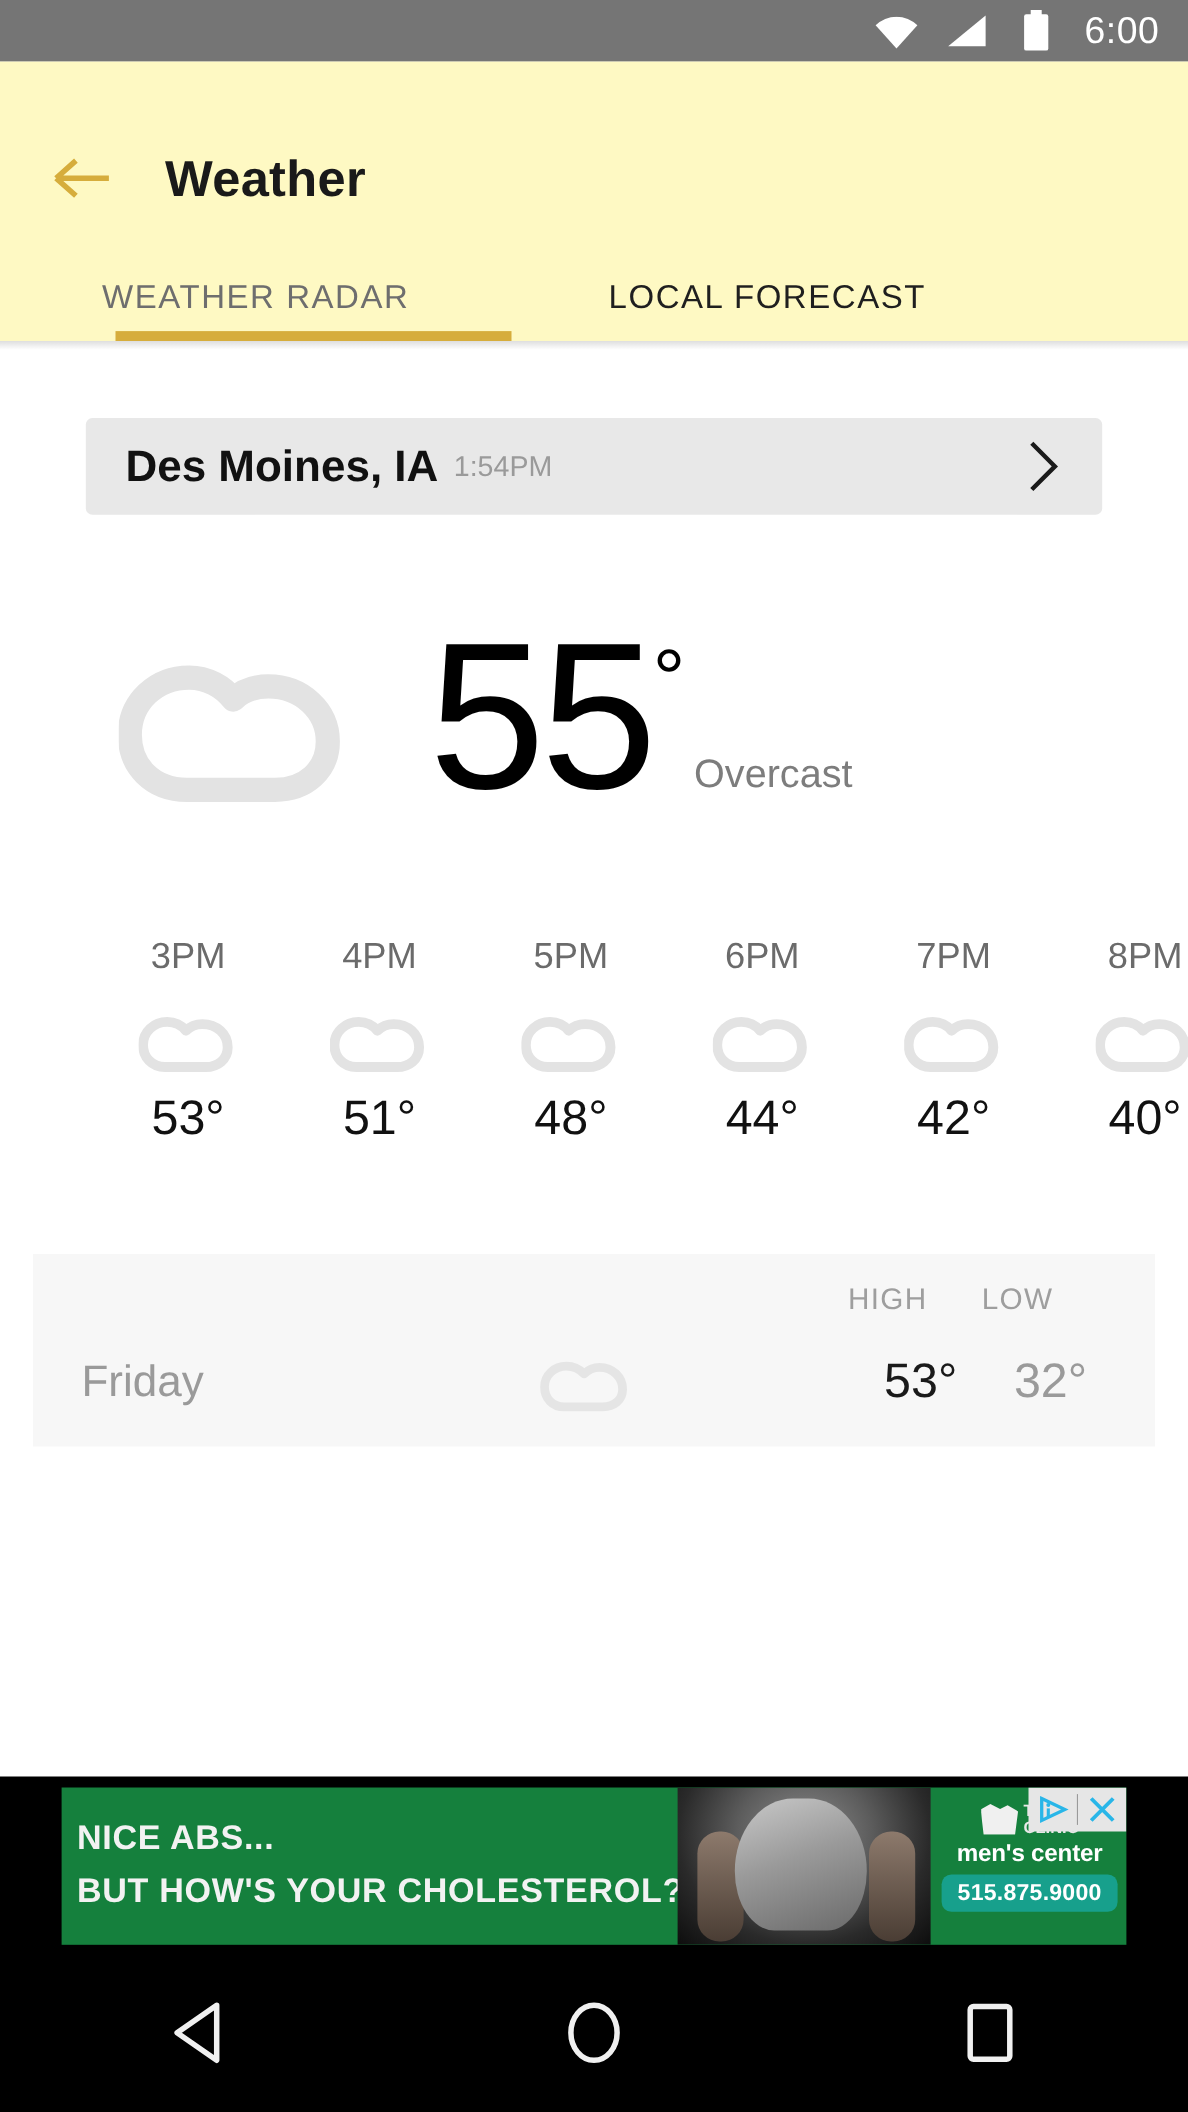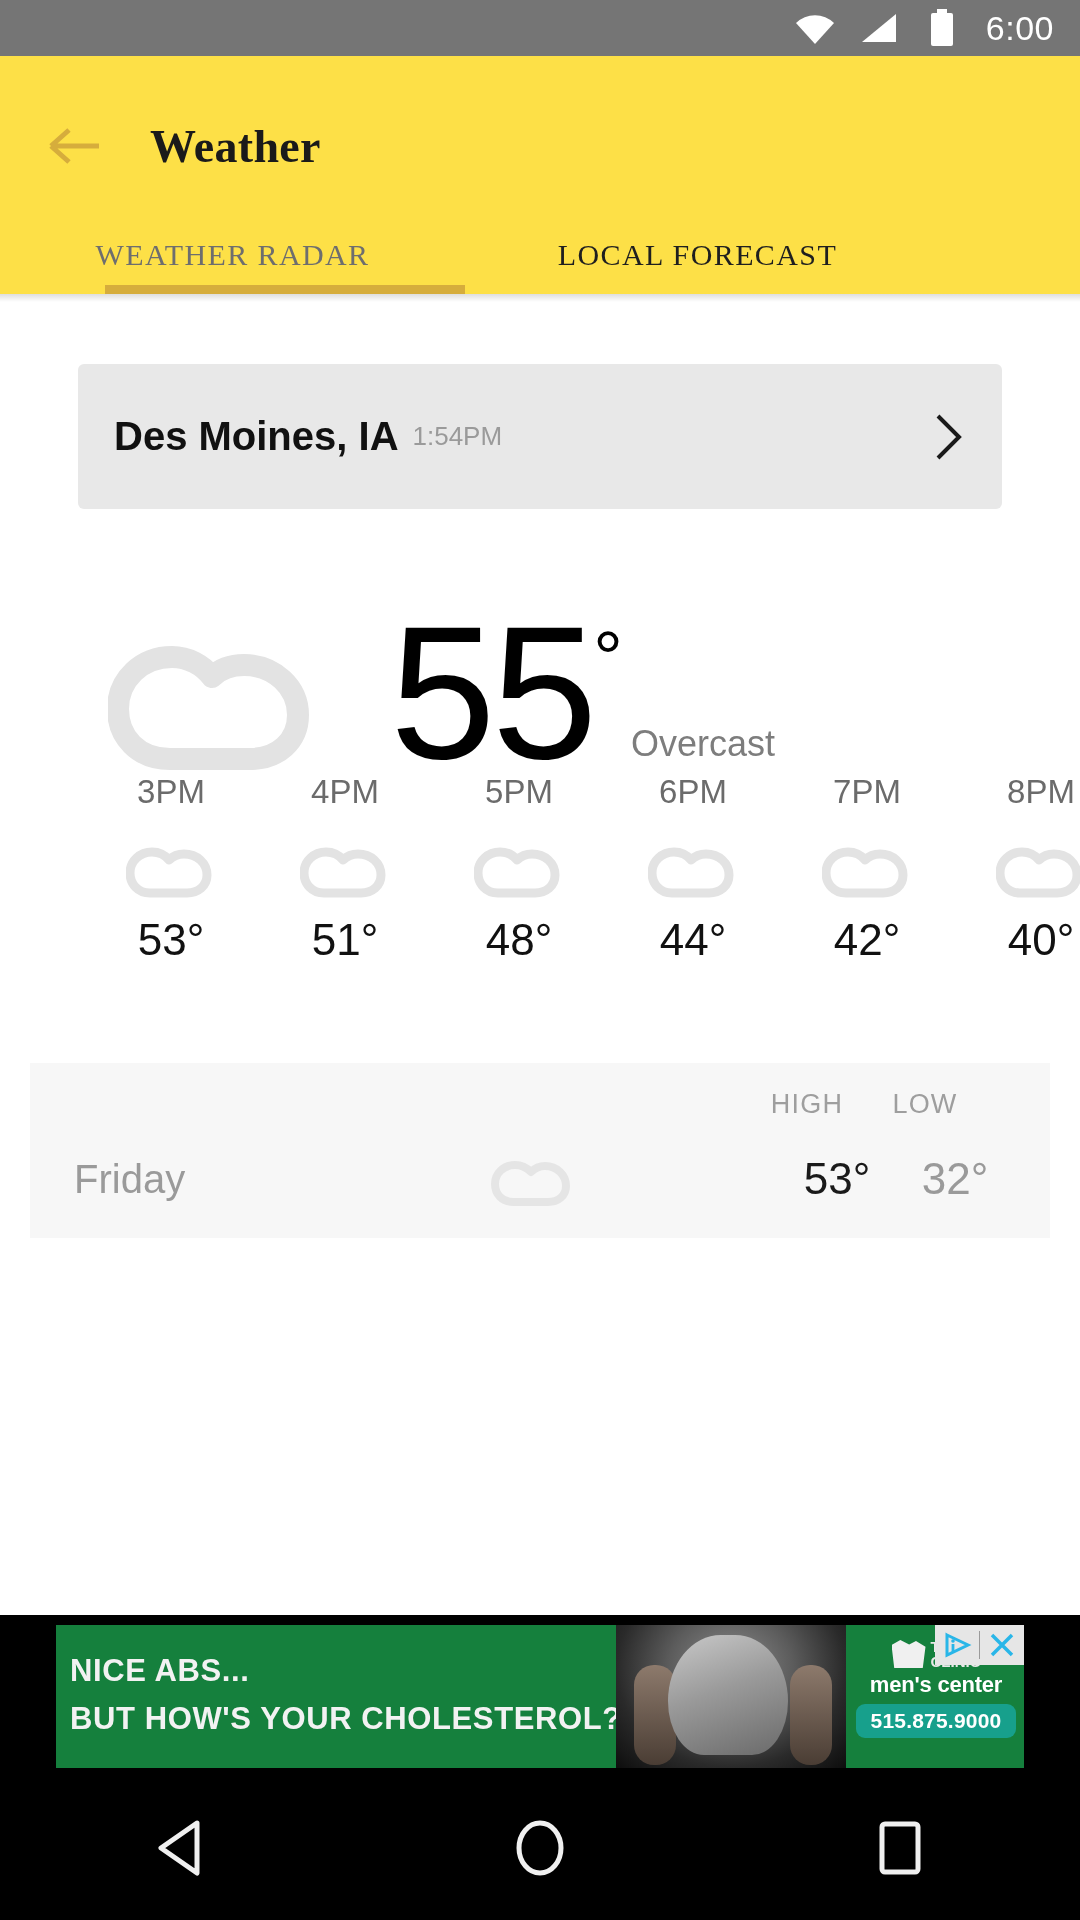--- a/index.html
+++ b/index.html
@@ -16,21 +16,21 @@
     height:56px; background:#757575;
     display:flex; align-items:center; justify-content:flex-end;
     padding-right:26px; gap:31px;
   }
   .st-clock { color:#fff; font-size:34px; letter-spacing:0.5px; }
   .ic-wifi { width:34px; height:26px; position:relative; }
   .ic-wifi svg { display:block; }
   .ic-signal svg, .ic-batt svg { display:block; }
 
   
-  .appbar { background:#fde047; padding-top:40px;font-family:Liberation Serif, serif; }
+  .appbar { background:#fef9c3; padding-top:56px; }
   .appbar-top { display:flex; align-items:center; height:100px; }
   .back-wrap { width:150px; display:flex; align-items:center; justify-content:center; }
   .back-arrow { width:56px; height:40px; }
   .appbar-title { font-size:46px; font-weight:bold; color:#1a1a1a; letter-spacing:0.3px; }
 
   .tabs { display:flex; height:98px; align-items:flex-end; position:relative; }
   .tab {
     flex:0 0 auto; text-align:center;
     font-size:30px; letter-spacing:1.4px; padding:0 0 22px 0;
   }
@@ -38,39 +38,39 @@
   .tab.t2 { width:465px; color:#6e6e6e; font-weight:400; }
   .tab-indicator {
     position:absolute; left:105px; bottom:0;
     width:360px; height:9px; background:#d6ad3c;
   }
   .appbar-shadow { height:8px; background:linear-gradient(to bottom, rgba(0,0,0,0.13), rgba(0,0,0,0)); }
 
   
   .loc-card {
     margin:62px 78px 0 78px;
-    height:145px; background:#e8e8e8; border-radius:6px;
+    height:88px; background:#e8e8e8; border-radius:6px;
     display:flex; align-items:center; padding:0 36px;
   }
   .loc-name { font-size:40px; font-weight:bold; color:#111; }
   .loc-time { font-size:26px; color:#9a9a9a; margin-left:14px; }
   .loc-spacer { flex:1; }
   .chev { width:34px; height:48px; }
 
   
   .current { display:flex; align-items:center; margin-top:104px; padding-left:108px; }
   .cloud-big { width:220px; height:160px; flex:0 0 auto; }
   .cur-temp-wrap { display:flex; align-items:flex-start; margin-left:62px; }
   .cur-temp { font-size:190px; font-weight:400; color:#000; line-height:0.82; letter-spacing:-4px; }
   .cur-deg { font-size:74px; color:#000; line-height:1.0; margin-top:6px; }
   .cur-cond { font-size:36px; color:#7d7d7d; align-self:flex-end; margin-left:8px; margin-bottom:6px; }
 
   
   .hourly {
-    display:flex; padding-left:84px;
+    margin-top:118px; display:flex; padding-left:84px;
     overflow:hidden; white-space:nowrap;
   }
   .hour-col { width:174px; flex:0 0 auto; text-align:center; }
   .hour-label { font-size:33px; color:#6b6b6b; }
   .hour-icon { margin:26px 0 16px 0; display:flex; justify-content:center; }
   .hour-icon svg { display:block; }
   .hour-temp { font-size:44px; color:#111; }
 
   
   .daily { margin:98px 30px 0 30px; background:#f7f7f7; }

